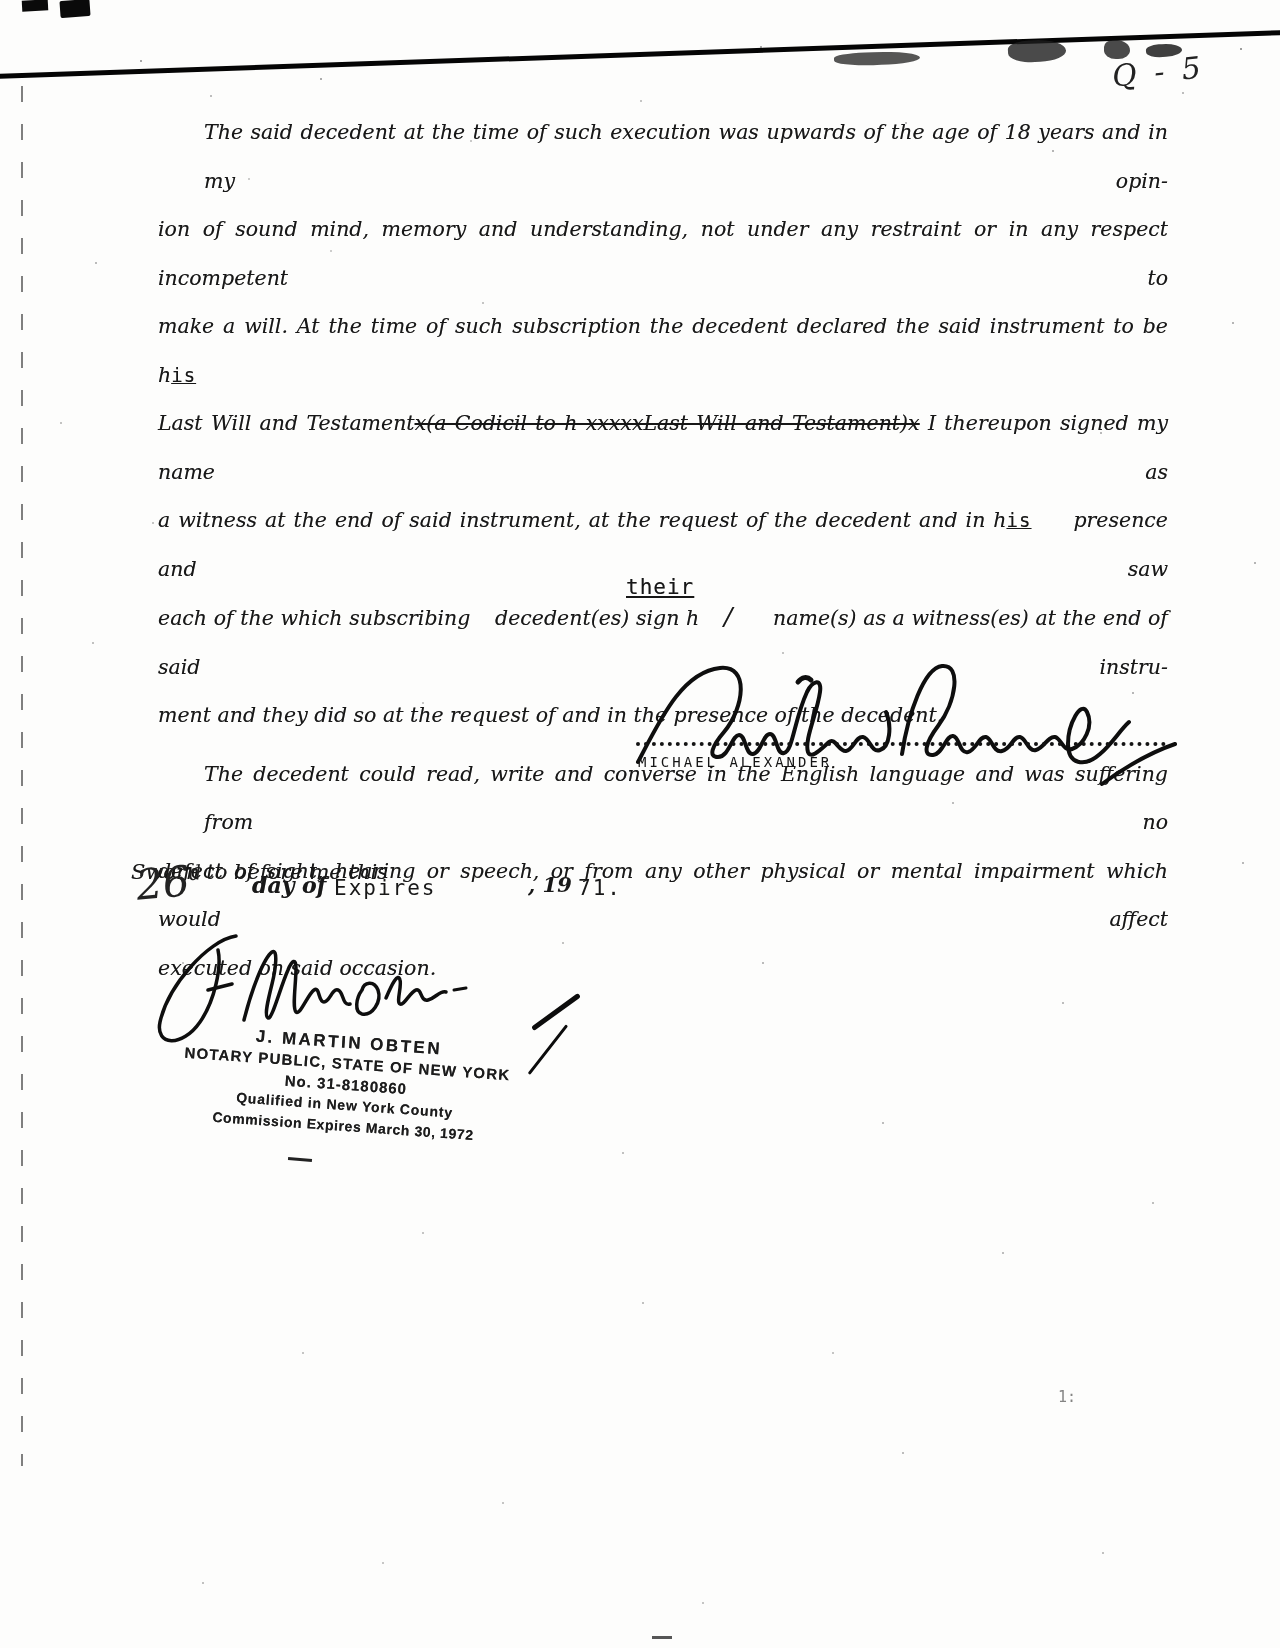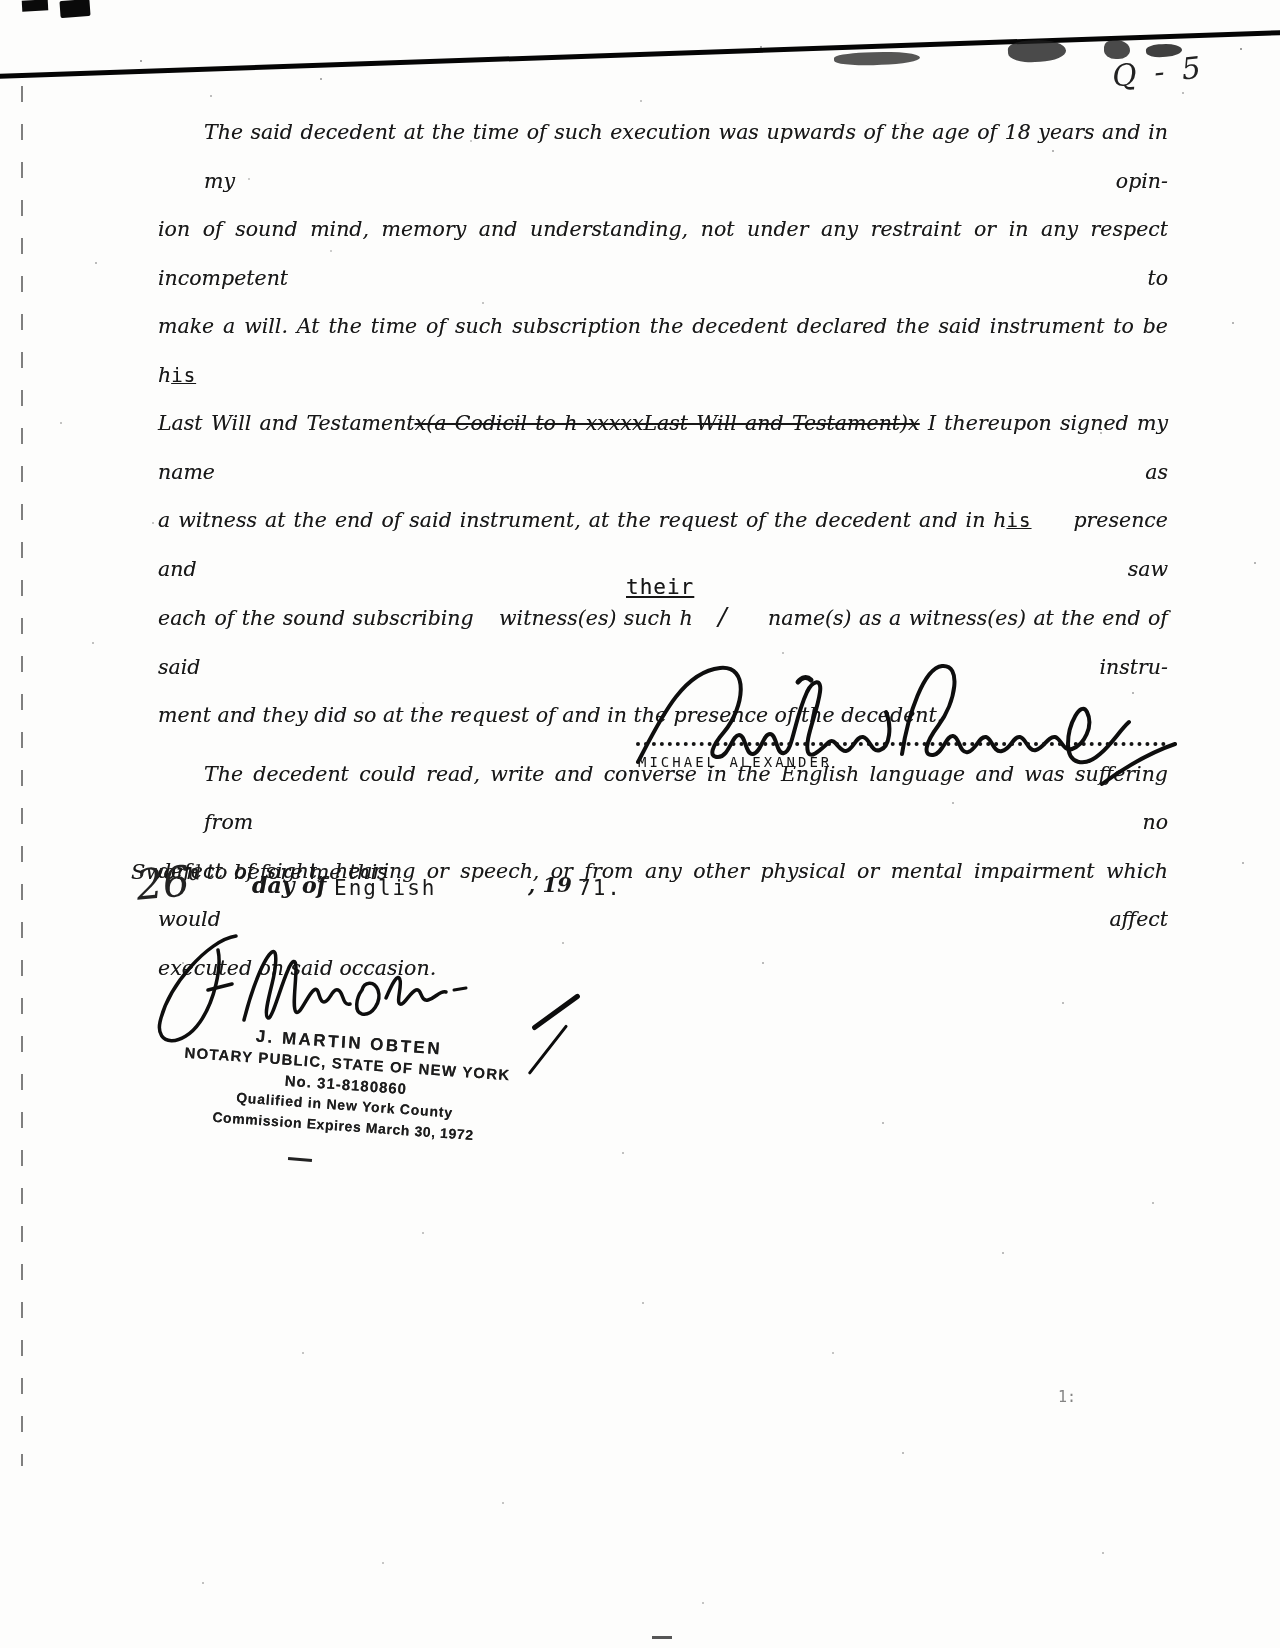--- a/index.html
+++ b/index.html
@@ -133,22 +133,22 @@
     <div class="line"><span>ion of sound mind, memory and understanding, not under any restraint or in any respect incompetent to</span></div>
     <div class="line"><span>make a will. At the time of such subscription the decedent declared the said instrument to be</span>
       <span>h</span><span class="tw">is</span></div>
     <div class="line"><span>Last Will and Testament</span><span class="struck">x(a Codicil to h xxxxxLast Will and Testament)x</span>
       <span>I thereupon signed my name as</span></div>
     <div class="line"><span>a witness at the end of said instrument, at the request of the decedent and in</span>
       <span>h</span><span class="tw">is</span><span class="sp30"></span>
       <span>presence and saw</span></div>
     <div class="line">
       <span class="their-above tw">their</span>
-      <span>each of the sound subscribing</span><span class="sp18"></span>
-      <span>witness(es) such</span>
+      <span>each of the which subscribing</span><span class="sp18"></span>
+      <span>decedent(es) sign</span>
       <span>h</span><span class="sp18"></span>
       <span class="slashglyph">/</span><span class="sp30"></span>
       <span>name(s) as a witness(es) at the end of said instru-</span></div>
     <div class="line lastline"><span>ment and they did so at the request of and in the presence of the decedent.</span></div>
 
     <div class="line indent p2"><span>The decedent could read, write and converse in the English language and was suffering from no</span></div>
     <div class="line"><span>defect of sight, hearing or speech, or from any other physical or mental impairment which would affect</span></div>
     <div class="line lastline"><span>executed on said occasion.</span></div>
   </div>
 
@@ -159,21 +159,21 @@
       <path stroke-width="5" d="M166,26 C170,21 175,20 179,24"></path>
       <path stroke-width="4" d="M470,128 C492,112 514,98 543,88"></path>
     </svg>
     <div class="sig-dotline"></div>
     <div class="typed-name">MICHAEL ALEXANDER</div>
   </div>
 
   <div class="sworn">Sworn to before me this</div>
   <div class="hand-day"><span>26</span><sup>d</sup></div>
   <div class="dayof">day of</div>
-  <div class="month">English</div>
+  <div class="month">Expires</div>
   <div class="c19">, 19</div>
   <div class="year">71.</div>
 
   <svg class="notary-sig" width="330" height="125" viewBox="0 0 330 125">
     <path stroke-width="3.5" d="M88,8 C60,12 20,58 12,94 C7,118 34,120 52,94 C66,74 74,40 70,22"></path>
     <path stroke-width="3.5" d="M60,62 L84,56"></path>
     <path stroke-width="3.5" d="M96,92 C104,60 116,30 124,24 C130,20 128,40 124,56 C120,72 116,88 120,90 C124,92 132,60 140,42 C144,32 148,30 148,40 C148,56 144,80 148,84 C152,88 160,66 166,62 C172,58 170,74 176,74 C182,74 184,60 190,62 C196,64 194,78 202,76"></path>
     <path stroke-width="3.5" d="M214,62 C208,70 206,84 214,86 C224,88 234,74 230,62 C226,52 216,54 214,62"></path>
     <path stroke-width="3.5" d="M238,70 C244,56 250,44 252,52 C254,58 248,74 252,76 C256,78 262,64 268,62 C274,60 272,74 280,72 C288,70 292,62 298,64"></path>
     <path stroke-width="3" d="M306,62 L318,60"></path>

